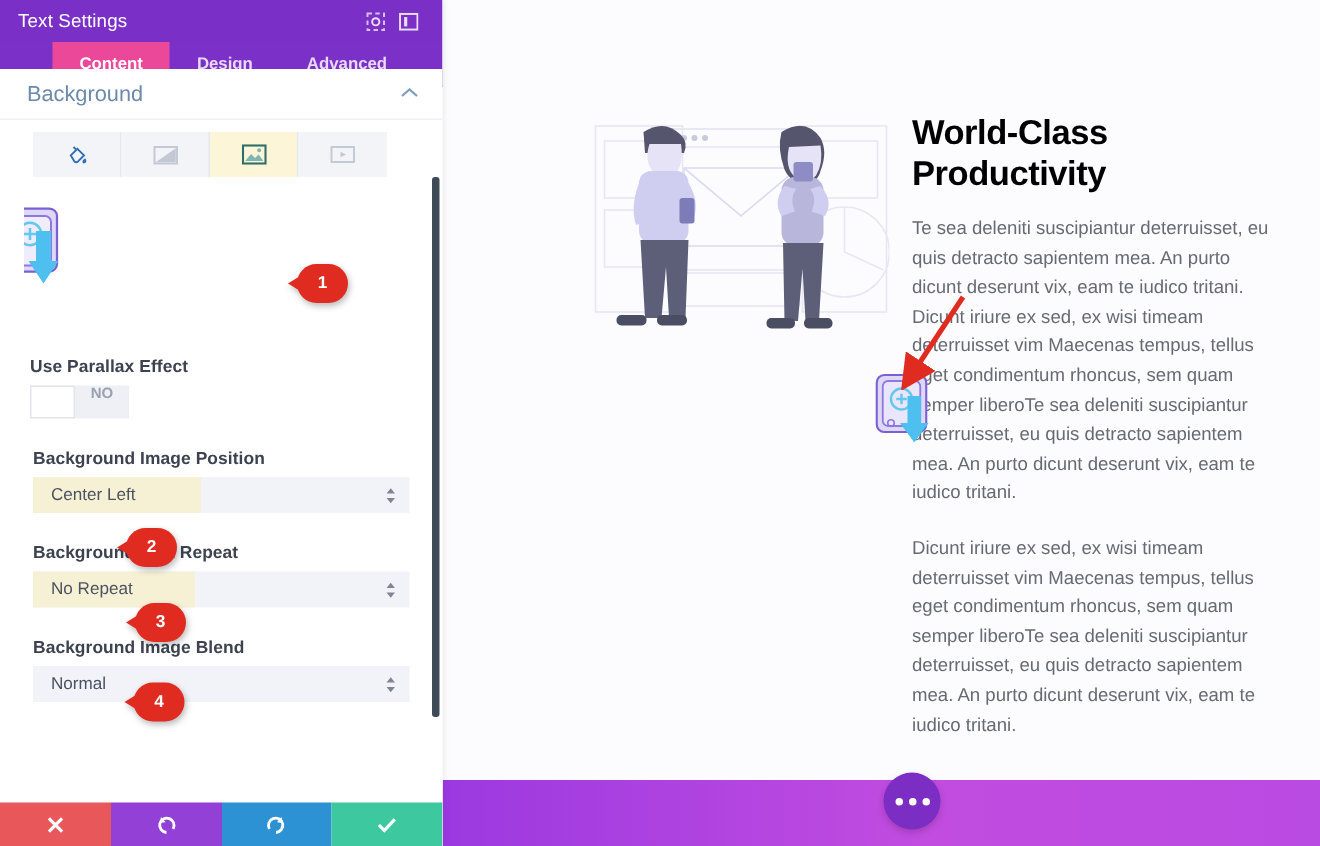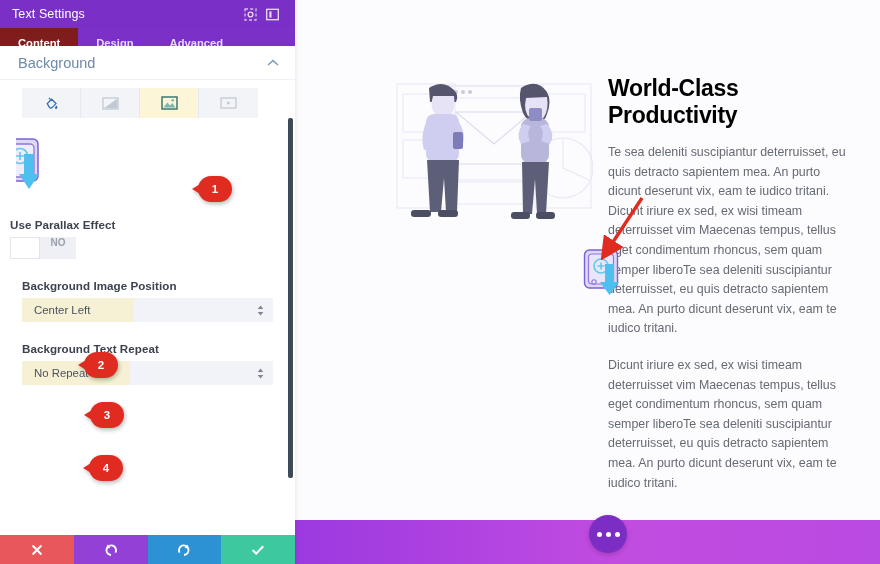--- a/index.html
+++ b/index.html
@@ -74,21 +74,21 @@
   .hicon { width: 22px; height: 22px; display:flex; align-items:center; justify-content:center; opacity:.95;}
 
   .tabs {
     height: 30px; background: #7b30c7; display: flex; align-items: stretch;
     border-bottom: 1px solid #8e49d0;
   }
   .tab {
     padding: 0 18px; display: flex; align-items: center;
     color: #e8d9f7; font-size: 11.2px; font-weight: 700;
   }
-  .tab.active { background: #7f1d1d; color: #ffffff; }
+  .tab.active { background: #ec4899; color: #ffffff; margin-left: 35px; }
 
   .panel-body {
     position: absolute; top: 46px; left: 0; width: 295px; height: 478px;
     background: #fff; overflow: hidden;
   }
   .sec-head {
     height: 34px; display: flex; align-items: center;
     padding: 0 16px 0 18px; border-bottom: 1px solid #eef0f4;
   }
   .sec-title { flex: 1; font-size: 14.5px; color: #6c8aab; font-weight: 400; }
@@ -122,21 +122,21 @@
   }
   .select .val { position: relative; z-index: 2; }
   .select .hl {
     position: absolute; left: 0; top: 0; height: 24px; background: #f6f1d4; z-index: 1;
   }
   .select .arrows {
     position: absolute; right: 9px; top: 0; height: 24px;
     display: flex; align-items: center; color: #7e8594; font-size: 9px; line-height: 7px;
     flex-direction: column; justify-content: center; z-index: 2;
   }
-  .toggle-wrap { padding: 0 10px; }
+  .toggle-wrap { padding: 0 20px; margin-top: 20px; }
   .toggle {
     width: 66px; height: 22px; background: #eef0f5; display: flex; align-items: flex-start;
   }
   .toggle .knob { width: 30px; height: 22px; background: #fff; border: 1px solid #e2e5ec; }
   .toggle .tlabel { flex: 1; text-align: center; font-size: 10px; color: #9aa0ad; font-weight: 700; }
 
   .scrollbar {
     position: absolute; left: 288px; top: 118px; width: 5px; height: 360px;
     background: #3f4a57; border-radius: 2px;
   }
@@ -375,20 +375,31 @@
           <div class="hl" style="width:108px;"></div>
           <div class="val">No Repeat</div>
           <div class="arrows">
             <svg width="7" height="11" viewBox="0 0 7 11">
                 <path d="M3.5 0.5 L6.3 4 L0.7 4 z M3.5 10.5 L6.3 7 L0.7 7 z" fill="#7e8594"></path>
               </svg>
           </div>
         </div>
       </div>
 
+      <div class="field" style="margin-top:20px;">
+        <div class="flabel">Background Image Blend</div>
+        <div class="select">
+          <div class="val">Normal</div>
+          <div class="arrows">
+            <svg width="7" height="11" viewBox="0 0 7 11">
+                <path d="M3.5 0.5 L6.3 4 L0.7 4 z M3.5 10.5 L6.3 7 L0.7 7 z" fill="#7e8594"></path>
+              </svg>
+          </div>
+        </div>
+      </div>
 
     </div>
 
     <div class="scrollbar"></div>
 
     <div class="actions">
       <div class="act close">
         <svg width="12" height="12" viewBox="0 0 12 12">
             <path d="M1.6 1.6 L10.4 10.4 M10.4 1.6 L1.6 10.4" stroke="#fff" stroke-width="2.1"></path>
           </svg>

